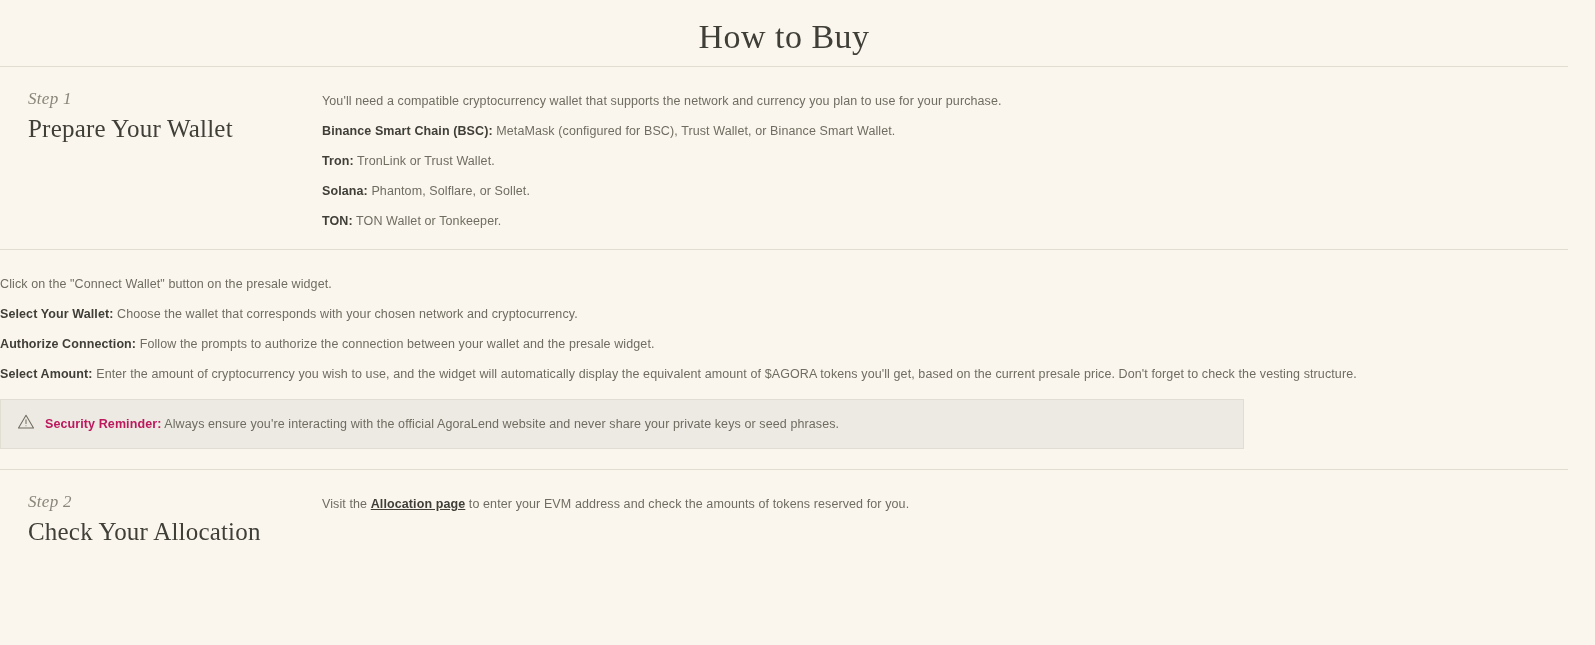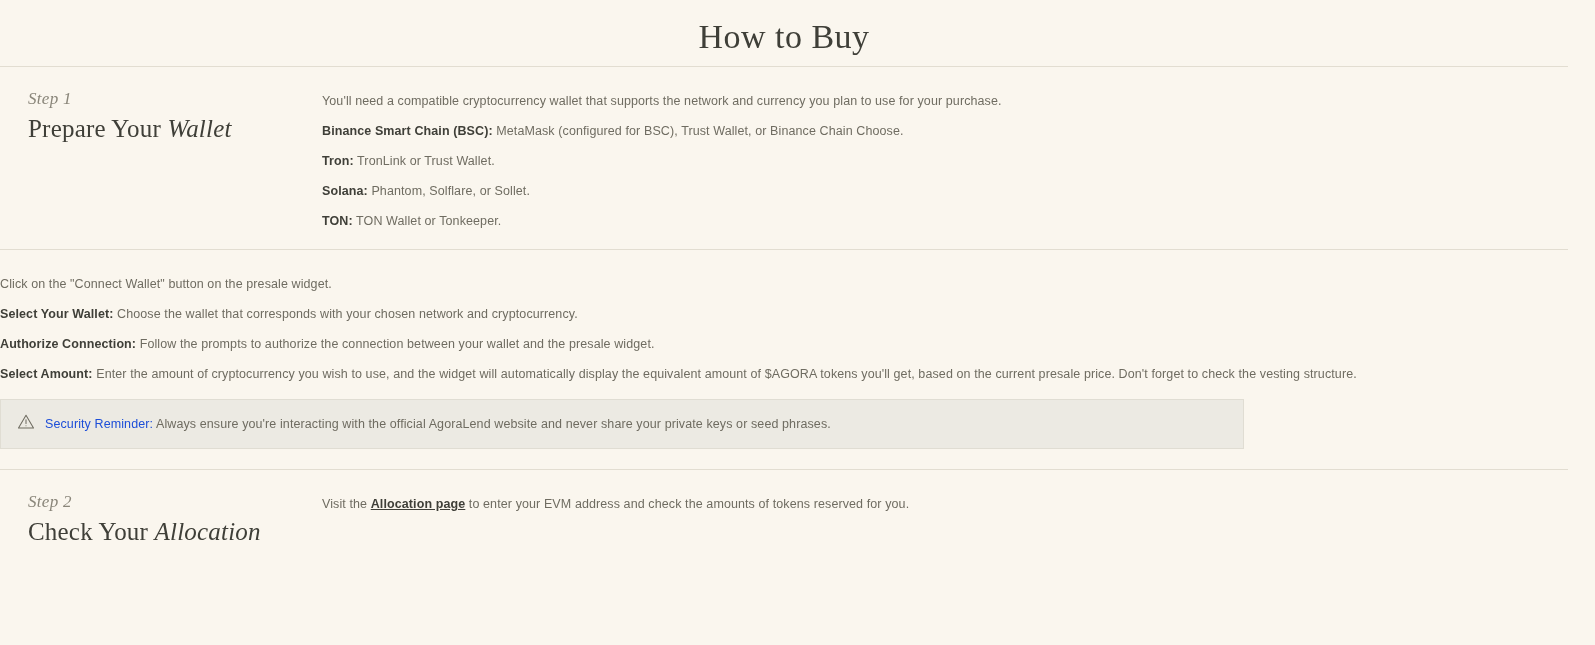--- a/index.html
+++ b/index.html
@@ -59,21 +59,20 @@
   }
   .step-heading {
     font-family: "Liberation Serif", serif;
     font-size: 25px;
     color: #3f3f38;
     font-weight: 400;
     letter-spacing: 0.2px;
     white-space: nowrap;
   }
   .step-heading .em {
-    font-style: italic;
   }
   .step-right {
     flex: 1 1 auto;
     padding-right: 10px;
     padding-top: 4px;
   }
   .line {
     font-size: 12.5px;
     line-height: 1.35;
     color: #6f6c61;
@@ -99,21 +98,21 @@
   .notice .warn-icon {
     flex: 0 0 auto;
     display: block;
   }
   .notice-text {
     font-size: 12.5px;
     color: #6f6c61;
     letter-spacing: 0.1px;
     white-space: nowrap;
   }
-  .notice-text b { color: #1d4ed8; font-weight: 400; }
+  .notice-text b { color: #be185d; font-weight: 700; }
   .link {
     color: #3f3f38;
     text-decoration: underline;
     font-weight: 700;
     cursor: pointer;
   }
   .step3 .line { margin-bottom: 12px; }
 </style>
 </head>
 <body>
@@ -124,21 +123,21 @@
 
   <div class="divider"></div>
 
   <div class="step-row">
     <div class="step-left">
       <div class="step-eyebrow">Step 1</div>
       <div class="step-heading"><span>Prepare Your </span><span class="em">Wallet</span></div>
     </div>
     <div class="step-right">
       <div class="line"><span>You'll need a compatible cryptocurrency wallet that supports the network and currency you plan to use for your purchase.</span></div>
-      <div class="line"><b>Binance Smart Chain (BSC):</b><span> MetaMask (configured for BSC), Trust Wallet, or Binance Chain Choose.</span></div>
+      <div class="line"><b>Binance Smart Chain (BSC):</b><span> MetaMask (configured for BSC), Trust Wallet, or Binance Smart Wallet.</span></div>
       <div class="line"><b>Tron:</b><span> TronLink or Trust Wallet.</span></div>
       <div class="line"><b>Solana:</b><span> Phantom, Solflare, or Sollet.</span></div>
       <div class="line"><b>TON:</b><span> TON Wallet or Tonkeeper.</span></div>
     </div>
   </div>
 
   <div class="divider"></div>
 
   <div class="step-row">
     <div class="step-right">

